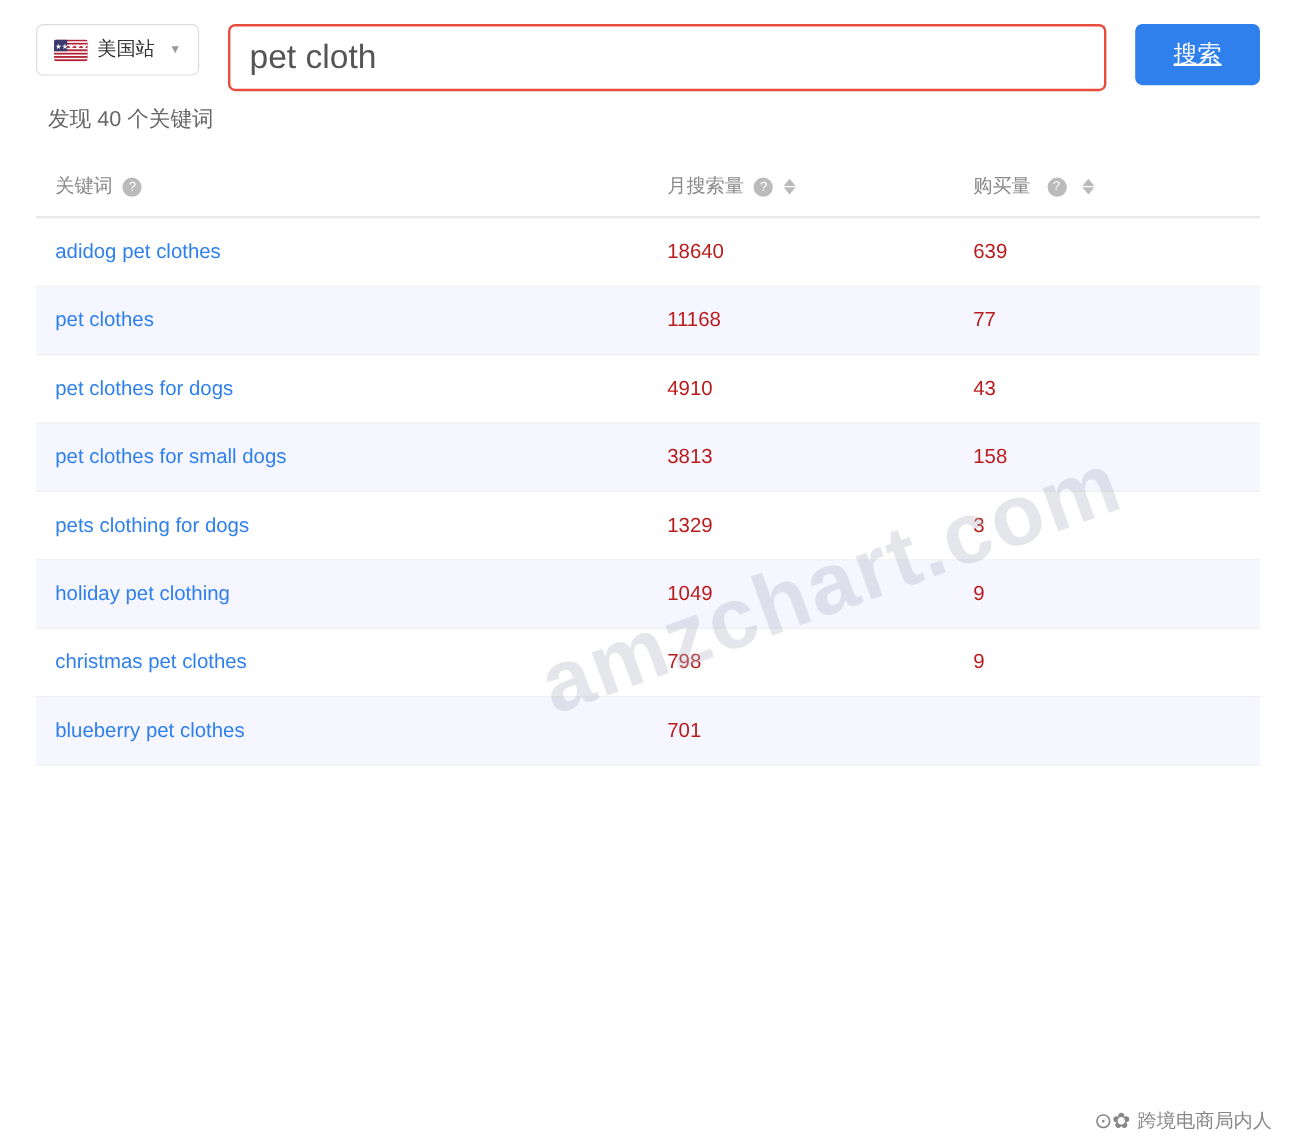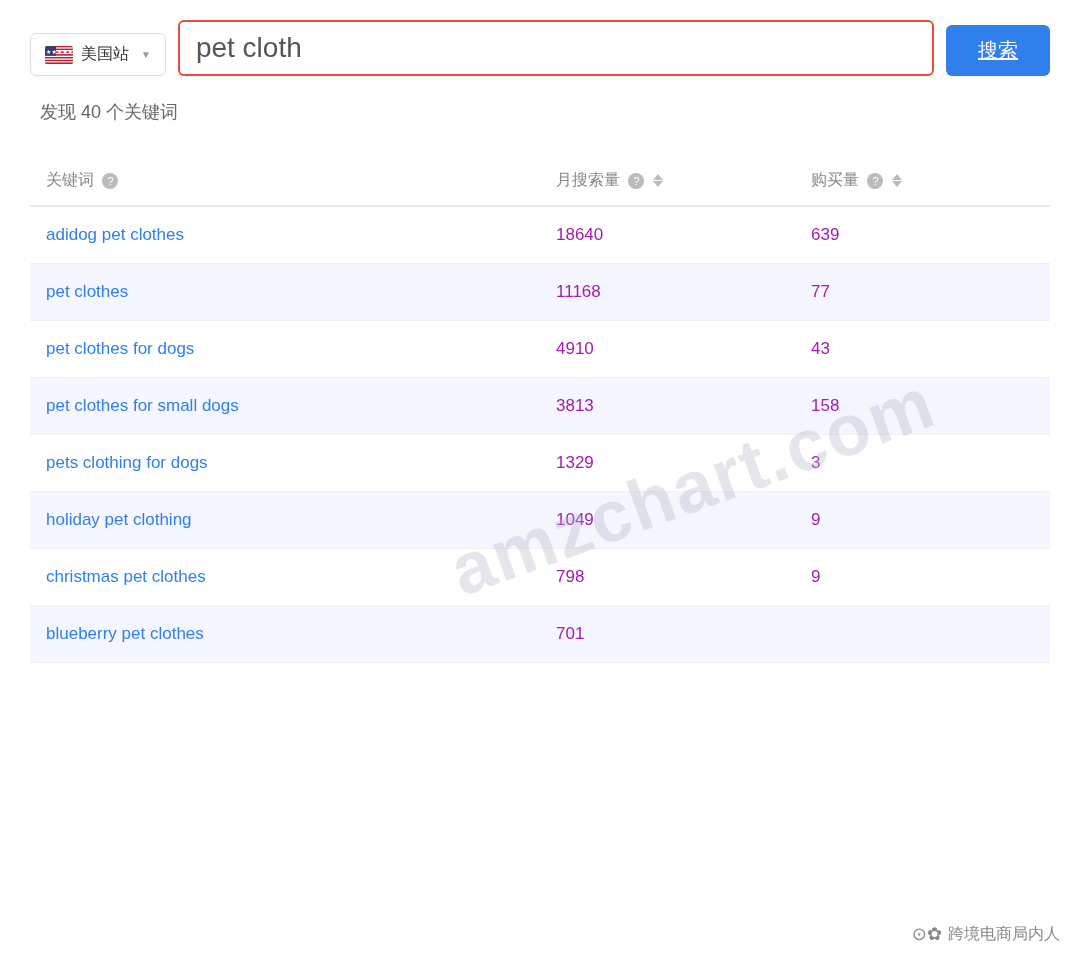--- a/index.html
+++ b/index.html
@@ -10,23 +10,23 @@
       width: 1080px;
       min-height: 955px;
       padding: 20px 30px;
       position: relative;
       overflow: hidden;
     }
 
     
     .search-bar {
       display: flex;
-      align-items: flex-end;
-      gap: 12px;
-      margin-bottom: 24px;
+      align-items: flex-start;
+      gap: 24px;
+      margin-bottom: 11px;
     }
 
     .site-selector {
       display: flex;
       align-items: center;
       gap: 8px;
       border: 1px solid #ddd;
       border-radius: 6px;
       padding: 10px 14px;
       cursor: pointer;
@@ -79,21 +79,21 @@
       font-size: 20px;
       cursor: pointer;
       white-space: nowrap;
       text-decoration: underline;
     }
 
     
     .result-count {
       font-size: 18px;
       color: #666;
-      margin-bottom: 32px;
+      margin-bottom: 20px;
       padding-left: 10px;
     }
 
     
     .keywords-table {
       width: 100%;
       border-collapse: collapse;
     }
 
     .keywords-table thead tr {
@@ -103,21 +103,21 @@
     .keywords-table thead th {
       text-align: left;
       padding: 14px 16px;
       font-size: 16px;
       color: #888;
       font-weight: 400;
     }
 
     .col-keyword { width: 50%; }
     .col-monthly { width: 25%; }
-    .col-purchase { width: 25%; }
+    .col-purchase { width: 25%; font-family: Liberation Mono, monospace; }
 
     .sort-icon {
       display: inline-flex;
       flex-direction: column;
       gap: 1px;
       vertical-align: middle;
       margin-left: 4px;
     }
     .sort-icon span {
       display: block;
@@ -167,21 +167,21 @@
       font-size: 17px;
     }
 
     .keyword-link {
       color: #2f80ed;
       text-decoration: none;
       cursor: pointer;
     }
 
     .num-value {
-      color: #a21caf;
+      color: #b91c1c;
       font-size: 17px;
     }
 
     
     .watermark {
       position: absolute;
       top: 50%;
       left: 50%;
       transform: translate(-20%, -40%) rotate(-20deg);
       font-size: 72px;

